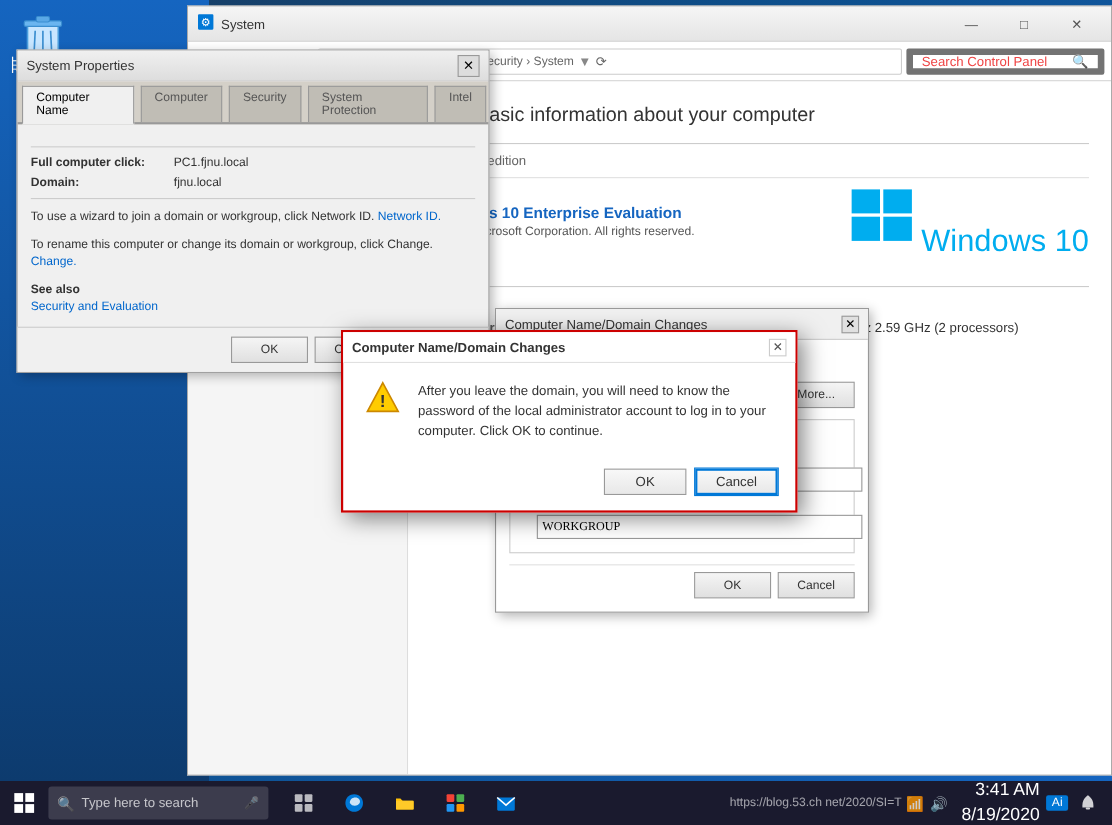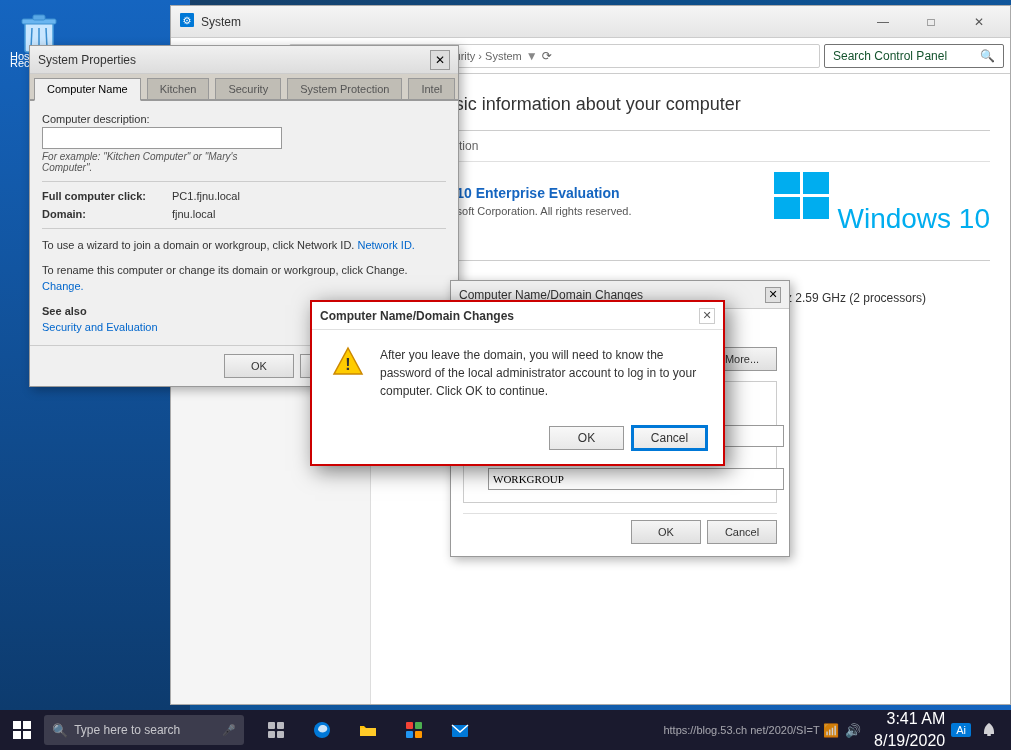--- a/index.html
+++ b/index.html
@@ -108,28 +108,28 @@
       padding: 0 8px;
       font-size: 12px;
       display: flex;
       align-items: center;
       background: white;
       border-radius: 2px;
     }
     .search-field {
       width: 180px;
       height: 24px;
-      border: 1px solid #737373;
+      border: 6px solid #737373;
       padding: 0 8px;
       font-size: 12px;
       display: flex;
       align-items: center;
       background: white;
       border-radius: 2px;
-      color: #14532d;
+      color: #ef4444;
     }
 
     
     .main-content {
       display: flex;
       height: calc(100% - 68px);
     }
     .left-panel {
       width: 200px;
       background: #f5f5f5;
@@ -181,21 +181,21 @@
       gap: 15px;
       margin-bottom: 15px;
       padding: 10px 0;
       border-top: 1px solid #e0e0e0;
     }
 
     
     .sys-props-dialog {
       position: absolute;
       top: 45px;
-      left: 29px;
+      left: 15px;
       width: 430px;
       background: #f0f0f0;
       border: 1px solid #999;
       box-shadow: 3px 3px 10px rgba(0,0,0,0.3);
       z-index: 10;
     }
     .dialog-titlebar {
       background: linear-gradient(to bottom, #f0f0f0, #ddd);
       height: 28px;
       display: flex;
@@ -738,36 +738,28 @@
   </div>
 
   <div class="sys-props-dialog">
     <div class="dialog-titlebar">
       <span class="dialog-title">System Properties</span>
       <div class="dialog-close">✕</div>
     </div>
 
     <div class="tabs">
       <div class="tab active">Computer Name</div>
-      <div class="tab">Kitchen</div>
+      <div class="tab">Computer</div>
       <div class="tab">Security</div>
       <div class="tab">System Protection</div>
       <div class="tab">Intel</div>
     </div>
 
     <div class="dialog-body">
 
-      <div class="field-row">
-        <div class="field-label">Computer description:</div>
-        <input type="text" class="field-input" style="">
-        <div class="field-hint">
-          <span>For example: "Kitchen Computer" or "Mary's</span><br>
-          <span>Computer".</span>
-        </div>
-      </div>
 
       <div class="divider"></div>
 
       <div class="info-pair">
         <span class="info-pair-label">Full computer click:</span>
         <span class="info-pair-value">PC1.fjnu.local</span>
       </div>
       <div class="info-pair">
         <span class="info-pair-label">Domain:</span>
         <span class="info-pair-value">fjnu.local</span>

